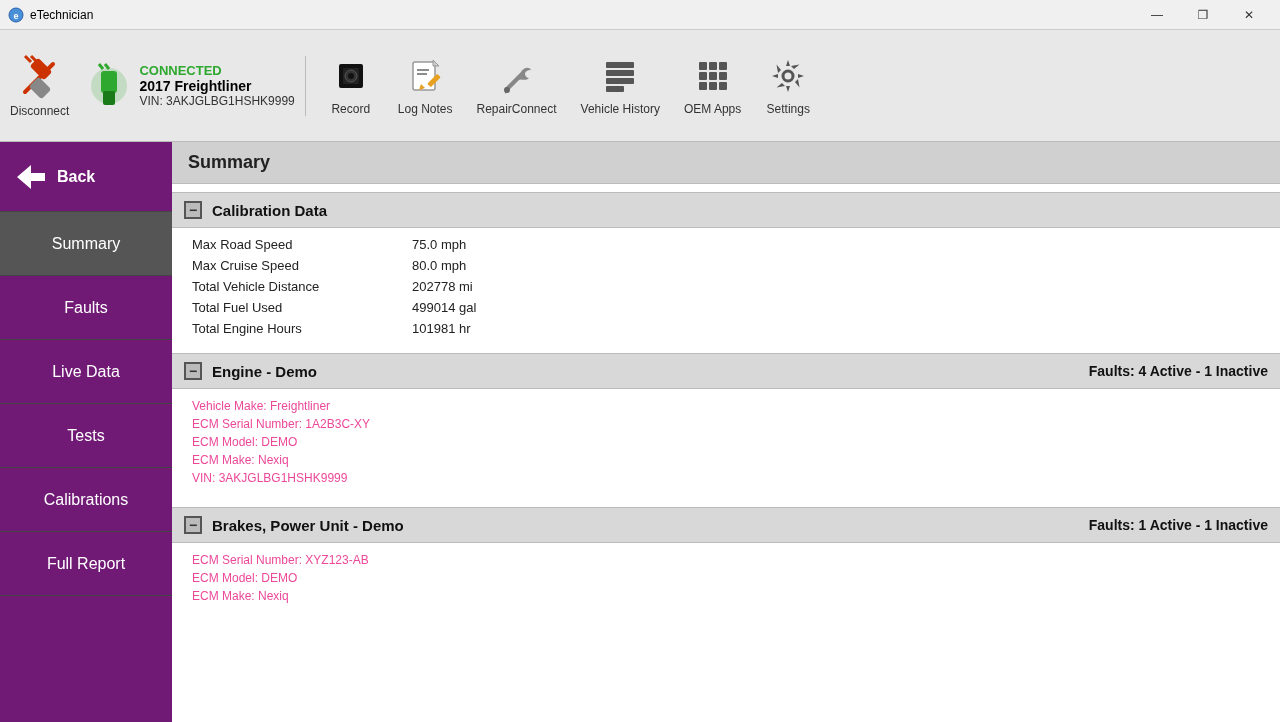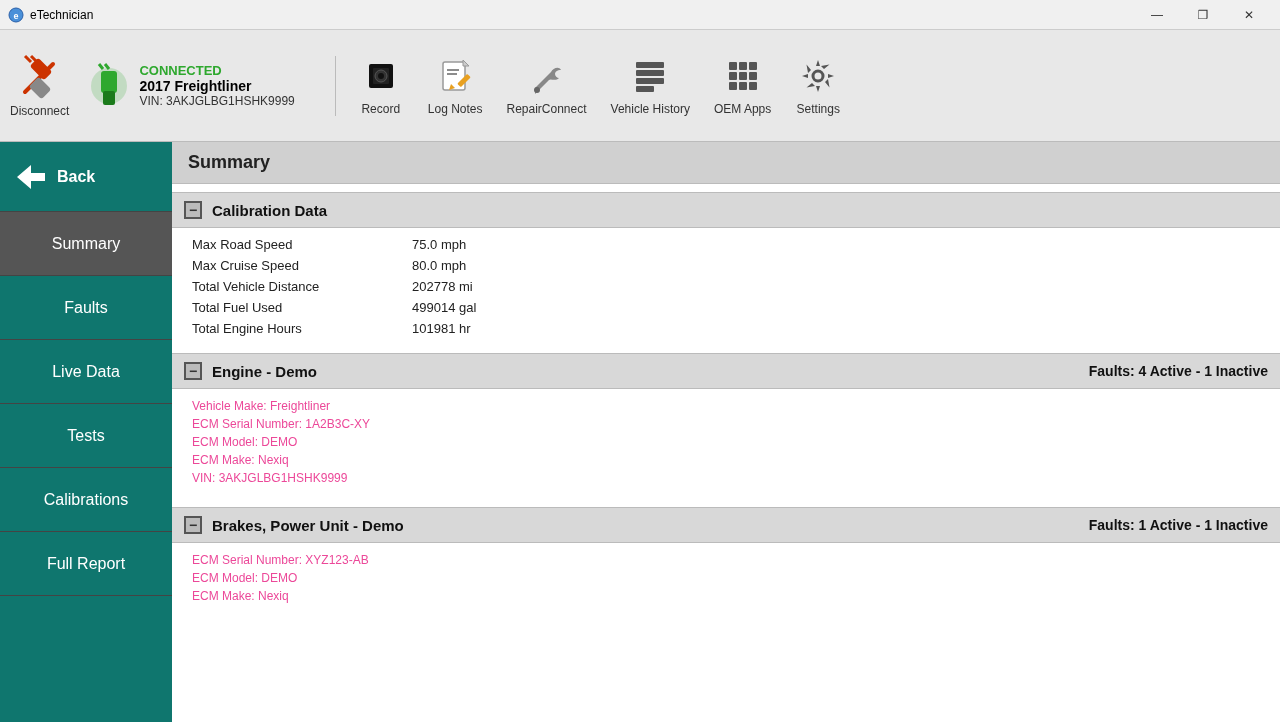--- a/index.html
+++ b/index.html
@@ -33,21 +33,20 @@
       height: 112px;
       background: #e8e8e8;
       border-bottom: 1px solid #bbb;
       display: flex;
       align-items: center;
       padding: 0 10px;
     }
     .connected-block {
       display: flex;
       align-items: center;
-      margin-right: 30px;
     }
     .disconnect-icon-wrap {
       display: flex;
       flex-direction: column;
       align-items: center;
       cursor: pointer;
       margin-right: 20px;
     }
     .toolbar-btn {
       display: flex;
@@ -67,21 +66,21 @@
     .connected-vin { font-size: 12px; color: #333; }
 
     .toolbar-divider { width: 1px; height: 60px; background: #bbb; margin: 0 10px; }
 
     
     .content-area { display: flex; flex: 1; overflow: hidden; }
 
     
     .sidebar {
       width: 172px;
-      background: #0f766e;
+      background: #701a75;
       display: flex;
       flex-direction: column;
       flex-shrink: 0;
     }
     .sidebar-back {
       height: 70px;
       display: flex;
       align-items: center;
       padding: 0 15px;
       cursor: pointer;

